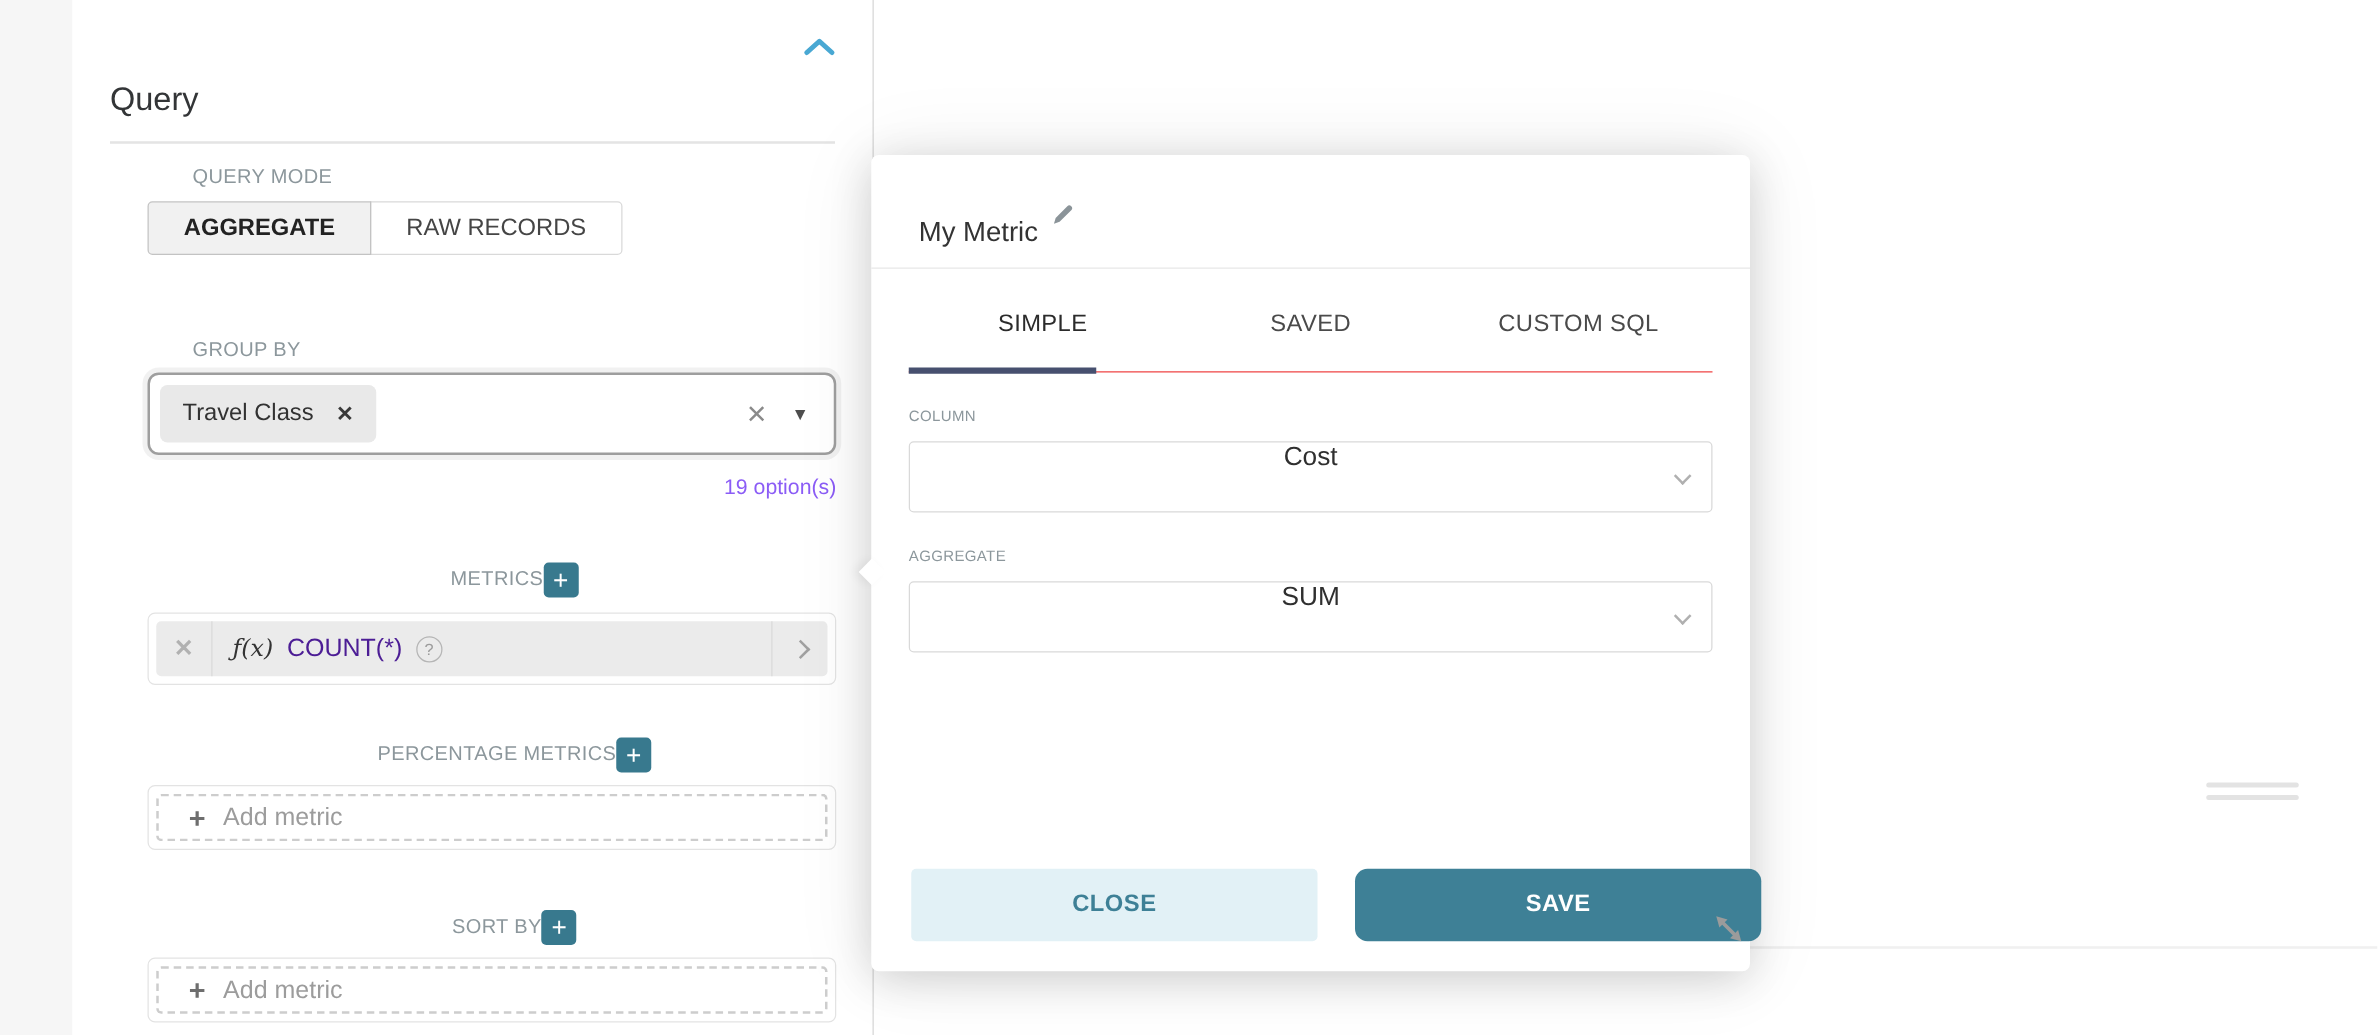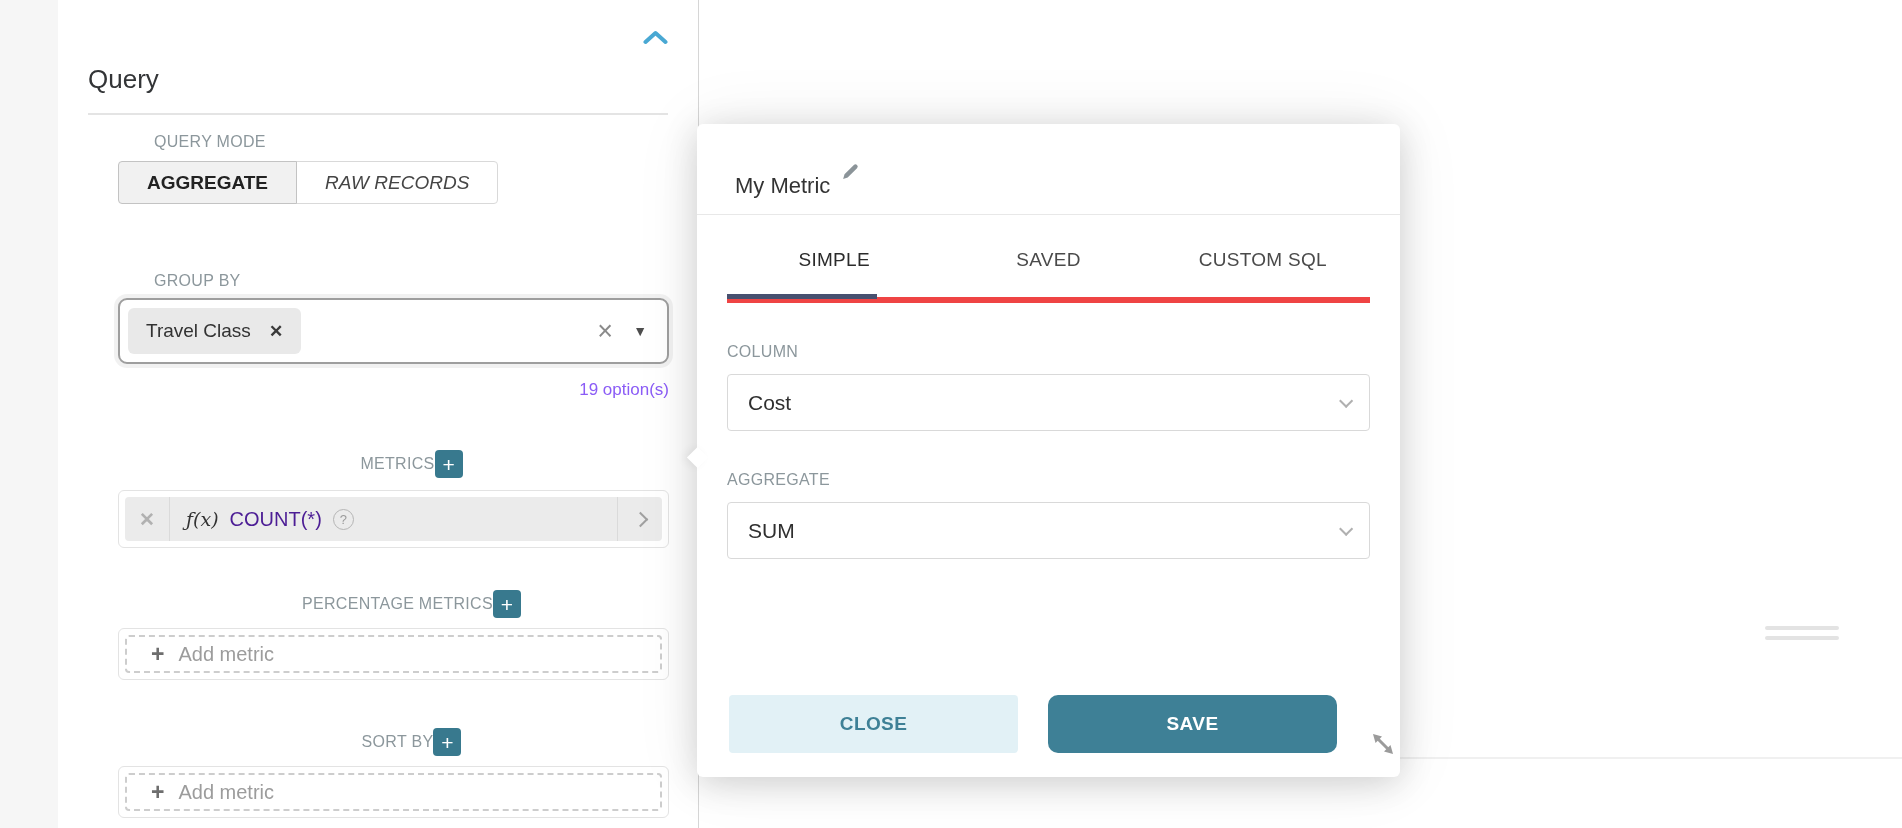--- a/index.html
+++ b/index.html
@@ -29,21 +29,21 @@
   .sec-label { font-size: 16px; letter-spacing: 0.3px; color: #8c979c; font-weight: 500; line-height: 18px; margin-left: 36px; }
   .label-row { display: flex; justify-content: center; align-items: center; height: 28px; }
   .label-row .sec-label { line-height: 28px; }
 
   .lab-querymode { margin-top: 18px; }
   .segmented { display: inline-flex; margin-top: 10px; }
   .seg { height: 43px; font-size: 19px; display: inline-flex; align-items: center; padding: 0 28px;
          border: 1px solid #d9d9d9; background: #fff; color: #454545; cursor: pointer; }
   .seg.active { background: #f1f1f1; border-color: #c3c3c3; color: #222; font-weight: 700; z-index: 2; position: relative; }
   .seg:first-child { border-radius: 4px 0 0 4px; }
-  .seg:last-child { border-radius: 0 4px 4px 0; margin-left: -1px; font-style: italic; }
+  .seg:last-child { border-radius: 0 4px 4px 0; margin-left: -1px; }
 
   .lab-groupby { margin-top: 68px; }
   .gb-select { margin-top: 8px; height: 66px; border: 2px solid #9e9e9e; border-radius: 9px;
                box-shadow: 0 0 0 4px rgba(0,0,0,0.055); display: flex; align-items: center;
                padding: 0 14px 0 8px; background: #fff; cursor: pointer; }
   .chip { background: #e9e9e9; border-radius: 6px; height: 46px; display: inline-flex; align-items: center;
           padding: 0 18px; font-size: 19px; color: #323232; cursor: pointer; }
   .chip .chip-x { margin-left: 18px; font-weight: 700; font-size: 17px; color: #3a3a3a; cursor: pointer; }
   .gb-clear { margin-left: auto; font-size: 27px; color: #8a8a8a; font-weight: 300; line-height: 24px; cursor: pointer; }
   .gb-caret { margin-left: 20px; margin-right: 6px; font-size: 14px; color: #4d4d4d; }
@@ -75,33 +75,33 @@
 
   
   .popover { position: absolute; left: 697px; top: 124px; width: 703px; height: 653px; background: #fff;
              border-radius: 6px; z-index: 10;
              box-shadow: 0 6px 34px rgba(0,0,0,0.16), 0 0 70px rgba(0,0,0,0.07); }
   .popover-arrow { position: absolute; left: -7px; top: 326px; width: 15px; height: 15px; background: #fff;
                    transform: rotate(45deg); box-shadow: -3px 3px 8px rgba(0,0,0,0.06); }
   .pop-header { padding: 17px 38px 15px 38px; border-bottom: 1px solid #e8e8e8; display: flex; align-items: center; gap: 10px; }
   .pop-title { font-size: 22px; color: #333; margin-top: 32px; }
   .pencil { display: inline-flex; cursor: pointer; margin-top: 3px; }
-  .tabs { margin: 34px 30px 0 30px; display: flex; border-bottom: 6px solid #ef4444; position: relative; justify-content: space-between; }
+  .tabs { margin: 34px 30px 0 30px; display: flex; border-bottom: 1px solid #ef4444; position: relative; justify-content: space-between; }
   .tab { flex: 1; text-align: center; font-size: 19px; letter-spacing: 0.3px; color: #4a4a4a;
          padding-bottom: 26px; cursor: pointer; position: relative; }
   .tab.active { color: #2b2b2b; }
   .tab.active::after { content: ""; position: absolute; left: 0; bottom: -2px; width: 70%; height: 5px; background: #47506f; }
   .pop-body { padding: 0 30px; }
-  .pop-label { margin-top: 40px; font-size: 16px; letter-spacing: 0.3px; color: #8c979c; font-weight: 500; }
+  .pop-label { margin-top: 28px; font-size: 12px; letter-spacing: 0.3px; color: #8c979c; font-weight: 500; }
   .pop-select { margin-top: 13px; height: 57px; border: 1px solid #d9d9d9; border-radius: 4px; background: #fff;
-                display: flex; align-items: center; padding: 0 20px; font-size: 21px; color: #2f2f2f; cursor: pointer; }
+                display: flex; align-items: center; padding: 0 20px; font-size: 21px; color: #2f2f2f; cursor: pointer; flex-direction: column; }
   .chev-down { margin-left: auto; width: 10px; height: 10px; border-right: 2px solid #b0b0b0;
                border-bottom: 2px solid #b0b0b0; transform: rotate(45deg) translateY(-3px); }
   .pop-footer { position: absolute; left: 32px; bottom: 24px; display: flex; gap: 30px; }
-  .btn { width: 289px; height: 58px; border: none; border-radius: 4px; font-size: 19px; font-weight: 700;
+  .btn { width: 325px; height: 58px; border: none; border-radius: 4px; font-size: 19px; font-weight: 700;
          letter-spacing: 0.4px; cursor: pointer; font-family: "Liberation Sans", sans-serif; }
   .btn-close { background: #e2f1f6; color: #3e8096; }
   .btn-save { background: #3e8096; color: #ffffff; border-radius: 10px; }
   .resize-handle { position: absolute; right: 2px; bottom: 14px; cursor: nwse-resize; }
 </style>
 </head>
 <body>
 
 <div class="left-gutter"></div>
 <div class="panel-divider"></div>

